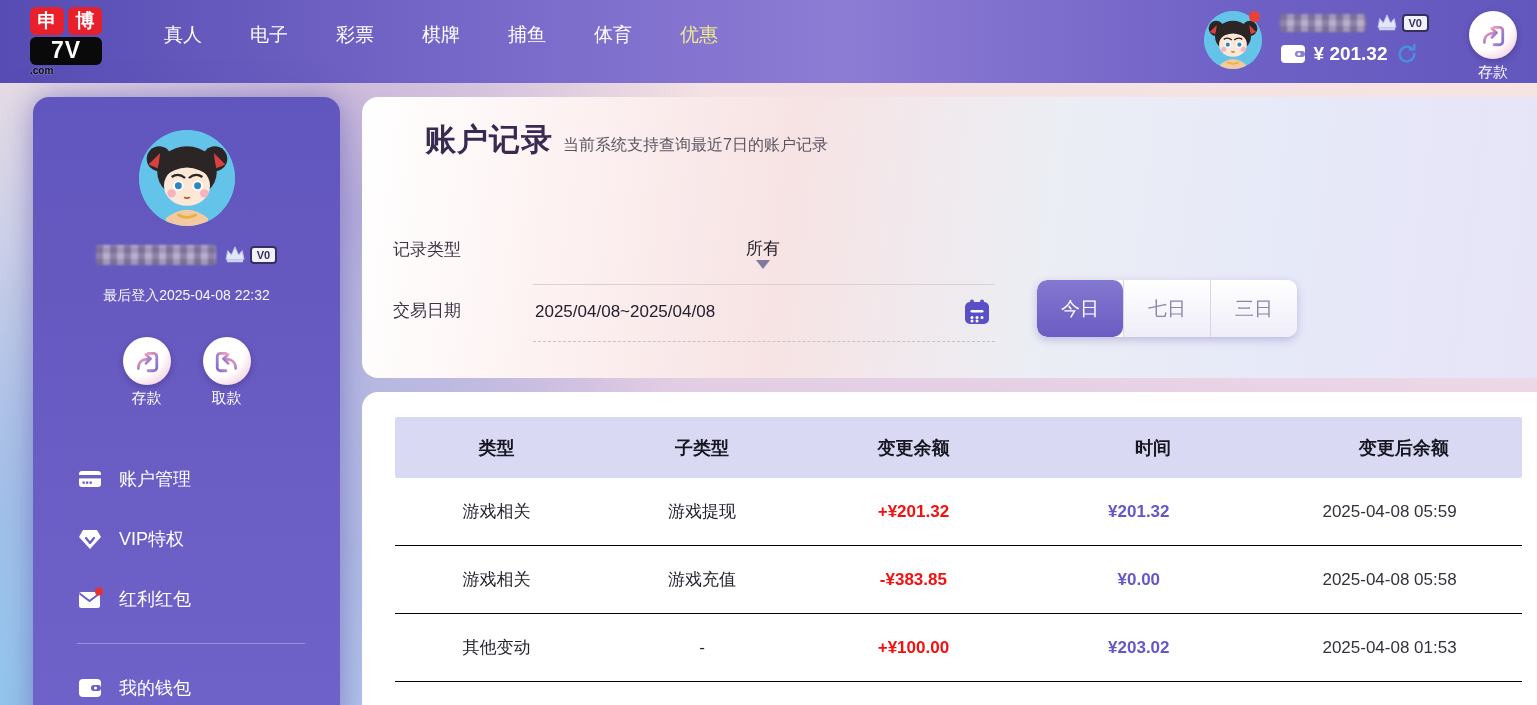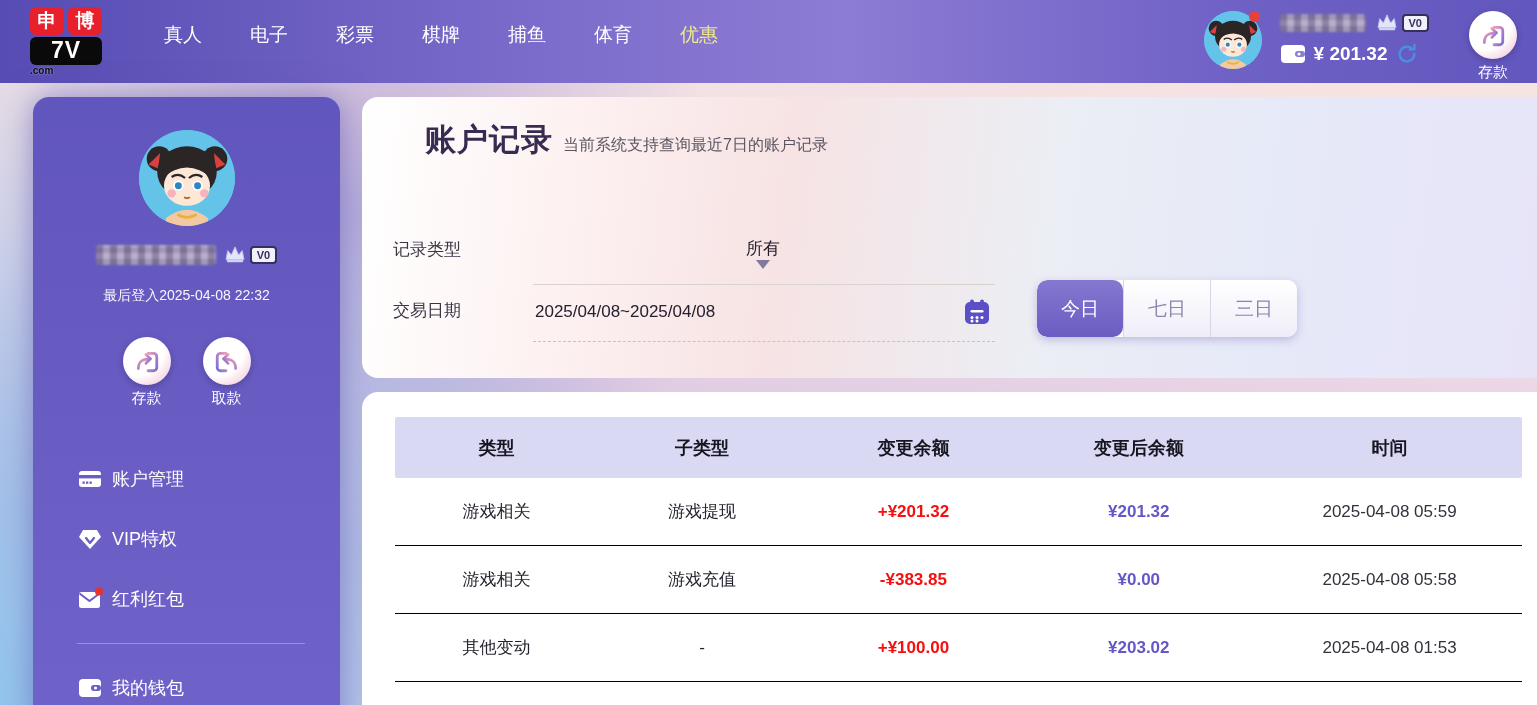--- a/index.html
+++ b/index.html
@@ -65,21 +65,21 @@
     border-radius:16px;
     box-shadow:0 0 30px rgba(90,75,170,.55);
     color:#fff;
   }
   .sb-avatar { position:absolute; left:106px; top:33px; width:96px; height:96px; border-radius:50%; overflow:hidden; background:#64c3e8; cursor:pointer; }
   .sb-userline { position:absolute; left:0; top:148px; width:100%; display:flex; justify-content:center; align-items:center; gap:6px; }
   .sb-lastlogin { position:absolute; left:0; top:190px; width:100%; text-align:center; font-size:14px; color:rgba(255,255,255,.95); }
   .sb-actions { position:absolute; left:0; top:240px; width:100%; display:flex; justify-content:center; gap:32px; }
   .sb-action { display:flex; flex-direction:column; align-items:center; cursor:pointer; }
   .sb-menu { position:absolute; left:44px; top:352px; width:228px; }
-  .sb-item { display:flex; align-items:center; gap:9px; height:60px; cursor:pointer; font-size:18px; }
+  .sb-item { display:flex; align-items:center; gap:16px; height:60px; cursor:pointer; font-size:18px; }
   .sb-divider { height:1px; background:rgba(255,255,255,.3); margin:14px 0 14px 0; }
   .sb-icon { width:26px; height:26px; position:relative; flex:0 0 26px; }
 
   
   .filter-panel {
     position:absolute; left:362px; top:97px; width:1175px; height:281px;
     border-radius:16px 0 0 16px;
     background:linear-gradient(97deg,#ffffff 0%,#fdf1f1 18%,#f7e3e4 36%,#ebeef4 58%,#e6e9f8 78%,#e7e4f8 100%);
   }
   .fp-titlerow { position:absolute; left:31px; top:22px; display:flex; align-items:baseline; gap:10px;margin-left:32px; }
@@ -344,22 +344,22 @@
       <div class="range-btn">三日</div>
     </div>
   </section>
 
   <section class="table-panel">
     <div class="tbl">
       <div class="tbl-head">
         <span class="th c1">类型</span>
         <span class="th c2">子类型</span>
         <span class="th c3">变更余额</span>
+        <span class="th c5">时间</span>
         <span class="th c4">变更后余额</span>
-        <span class="th c5">时间</span>
       </div>
 
       <div class="tbl-row">
         <span class="td c1">游戏相关</span>
         <span class="td c2">游戏提现</span>
         <span class="td c3 amount">+¥201.32</span>
         <span class="td c4 balance">¥201.32</span>
         <span class="td c5 time">2025-04-08 05:59</span>
       </div>
 

